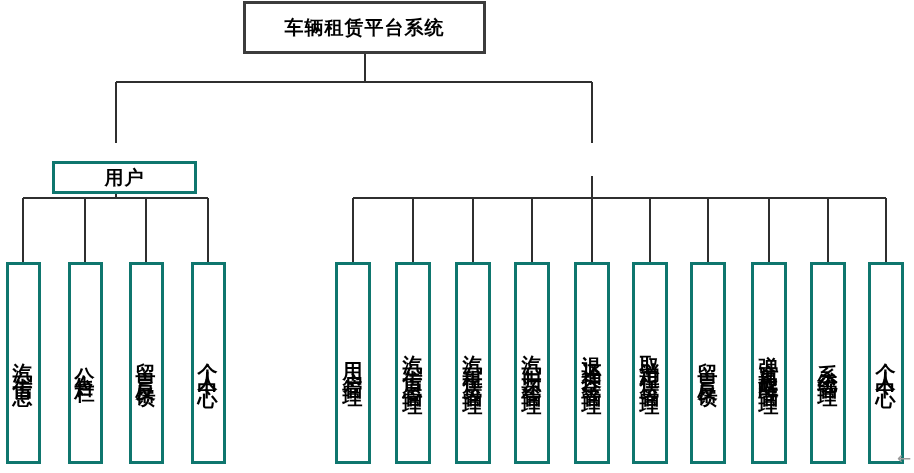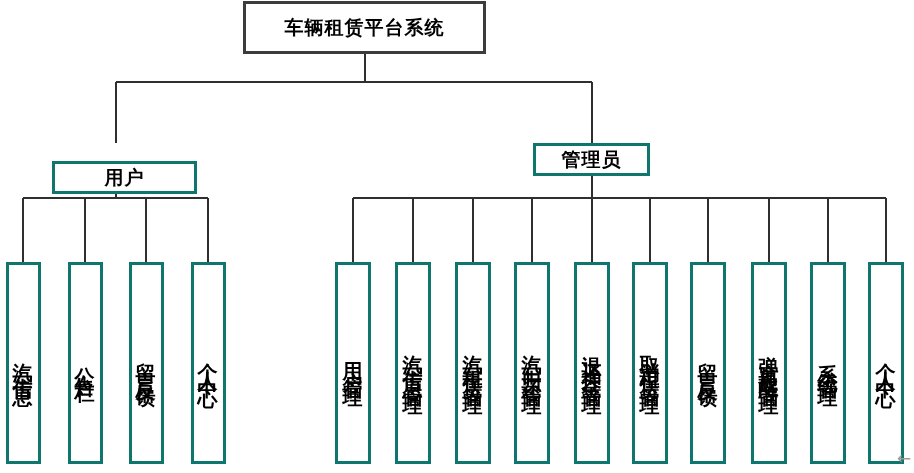--- a/index.html
+++ b/index.html
@@ -100,23 +100,20 @@
     <line x1="886" y1="198" x2="886" y2="262"></line>
   </svg>
 
   <div class="node root">
     <span>车辆租赁平台系统</span>
   </div>
 
   <div class="node branch user">
     <span>用户</span>
   </div>
-  <div class="node branch admin">
-    <span>管理员</span>
-  </div>
 
   <div class="node leaf w35 l0">
     <span class="vtext">汽车信息</span>
   </div>
   <div class="node leaf w35 l1">
     <span class="vtext">公告栏</span>
   </div>
   <div class="node leaf w35 l2">
     <span class="vtext">留言反馈</span>
   </div>

